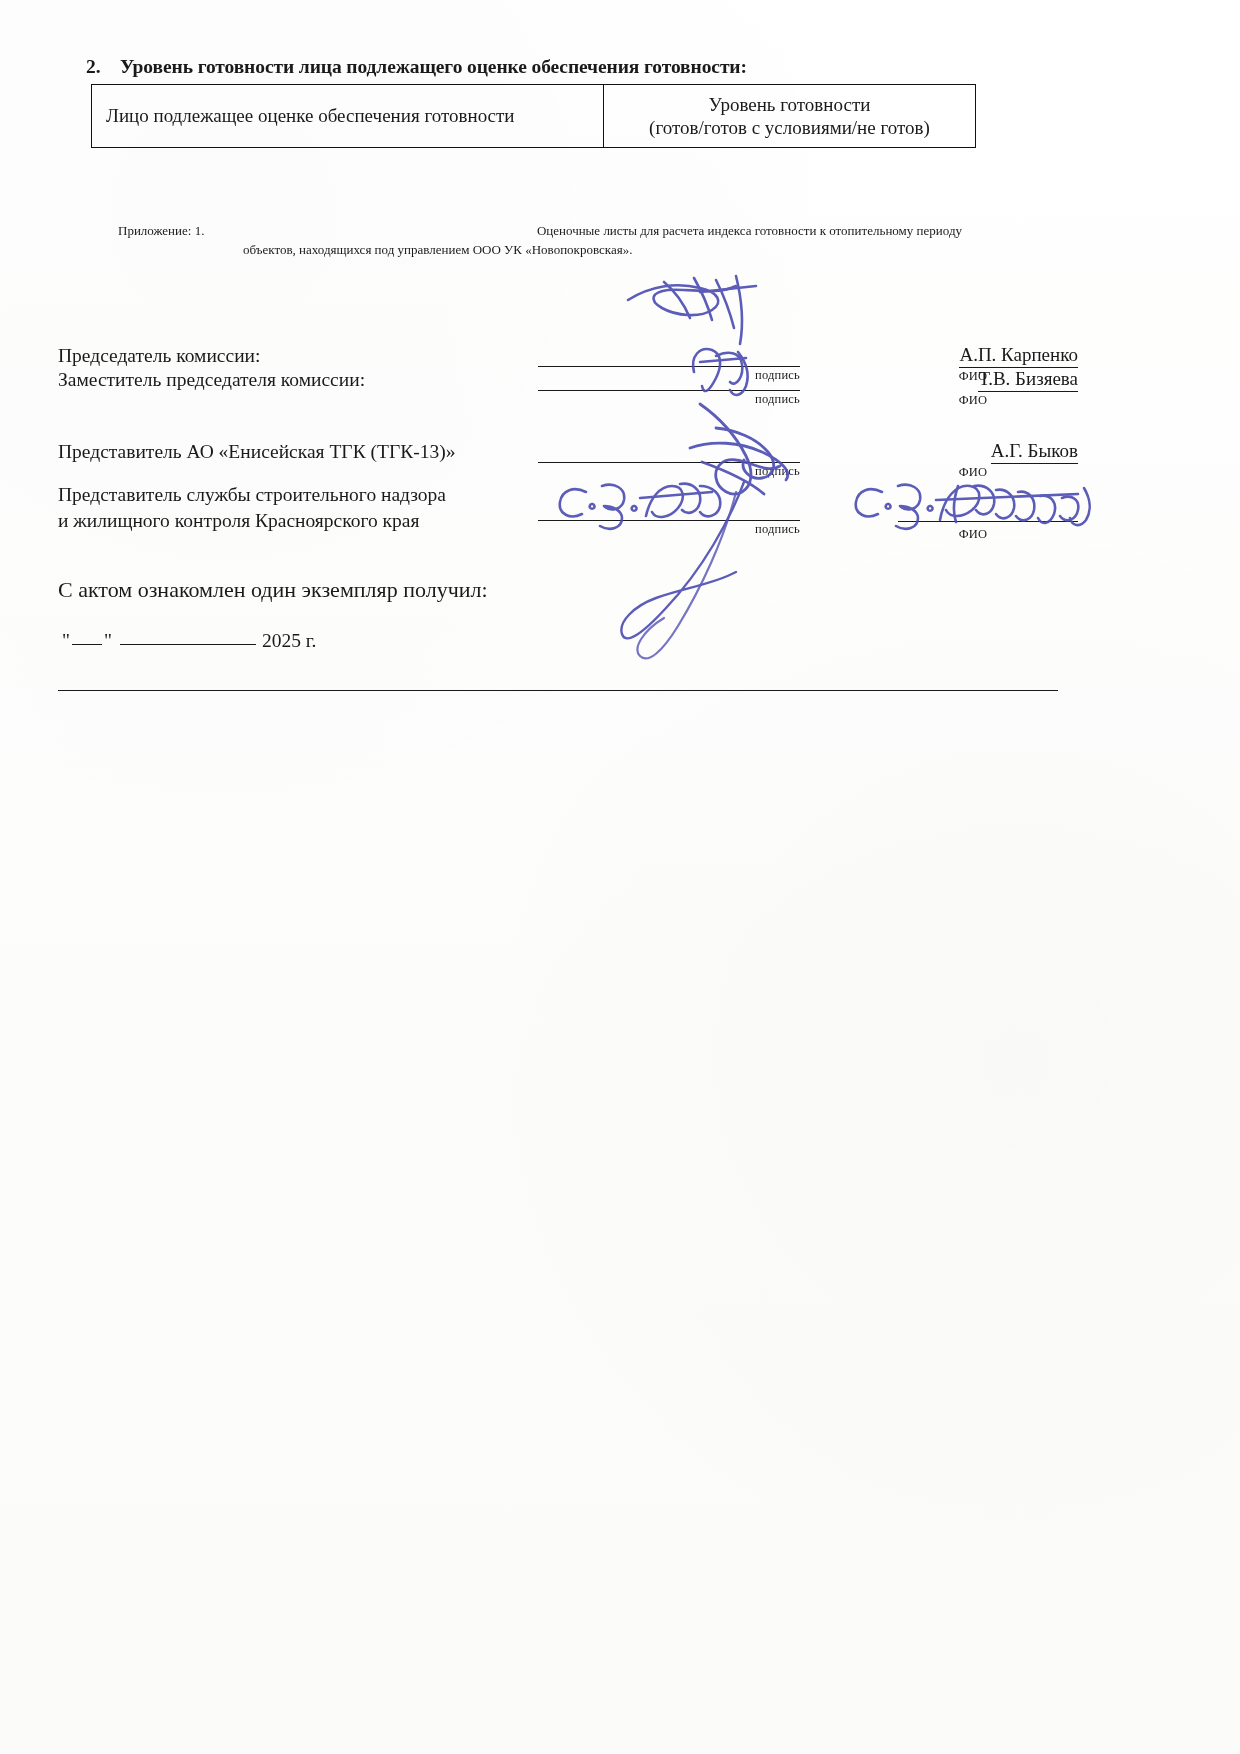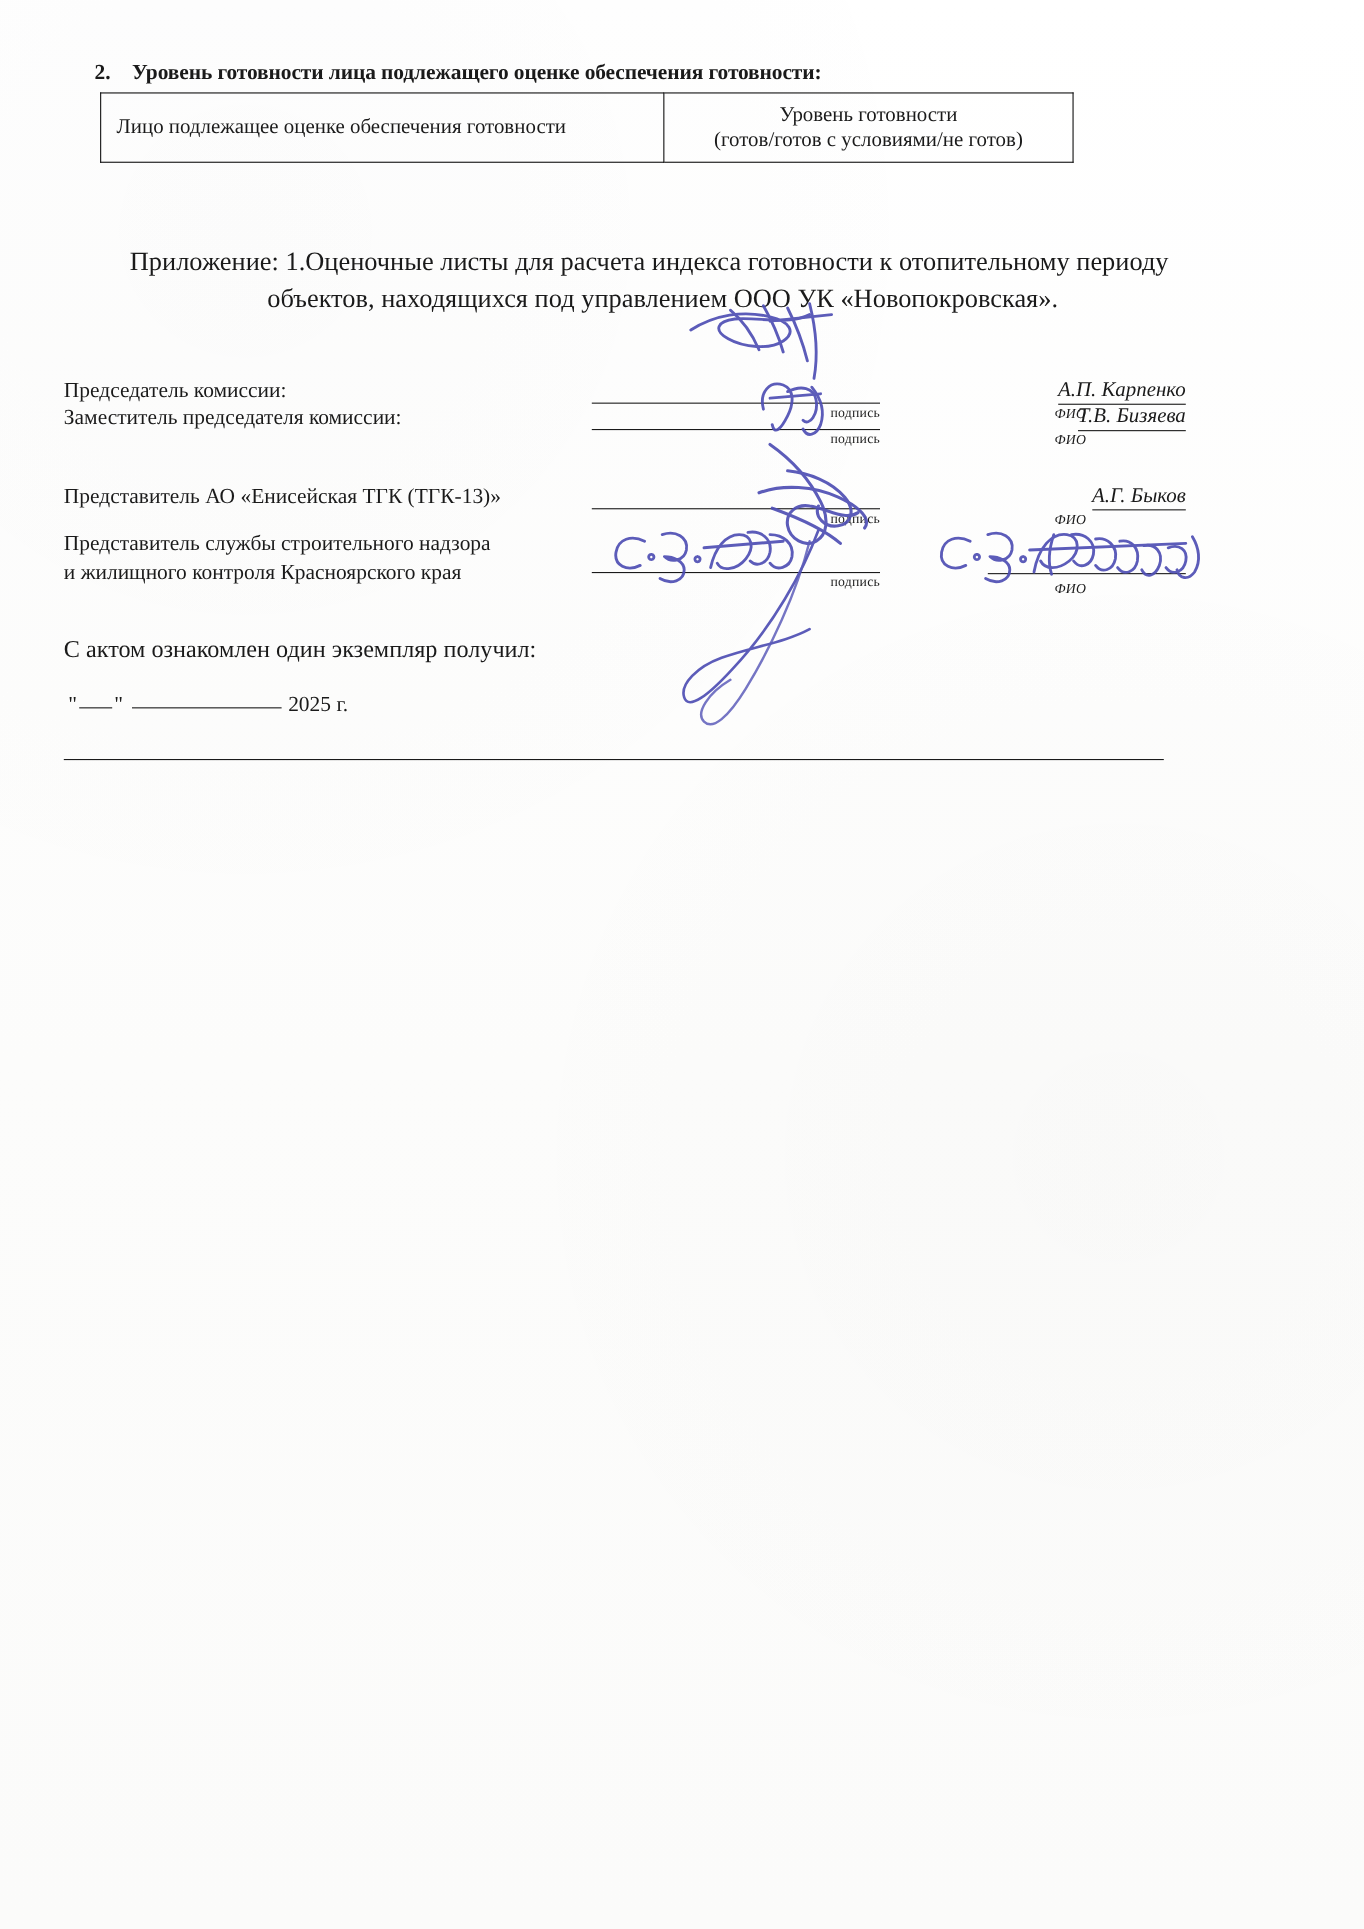--- a/index.html
+++ b/index.html
@@ -94,21 +94,21 @@
     font-size: 17px;
     height: 36px;
   }
 
   
   .appendix {
     position: absolute;
     left: 118px;
     top: 222px;
     width: 844px;
-    font-size: 24px;
+    font-size: 13px;
     line-height: 1.38;
   }
   .appendix .line1 {
     display: flex;
     justify-content: space-between;
     white-space: nowrap;
   }
   .appendix .line1 .seg { display: inline-block; }
   .appendix .line2 {
     margin-top: 1px;
@@ -148,21 +148,20 @@
     letter-spacing: 0.2px;
     margin-top: 1px;
     color: #1e1e1e;
   }
   .sig-name-wrap {
     position: absolute;
     left: 828px;
     top: 0;
     width: 192px;
     text-align: right;
-    font-style: italic;
   }
   .sig-name {
     font-size: 19px;
     border-bottom: 1.4px solid #1a1a1a;
     display: inline-block;
     padding-bottom: 1px;
     white-space: nowrap;
   }
   .sig-name-caption {
     display: block;

